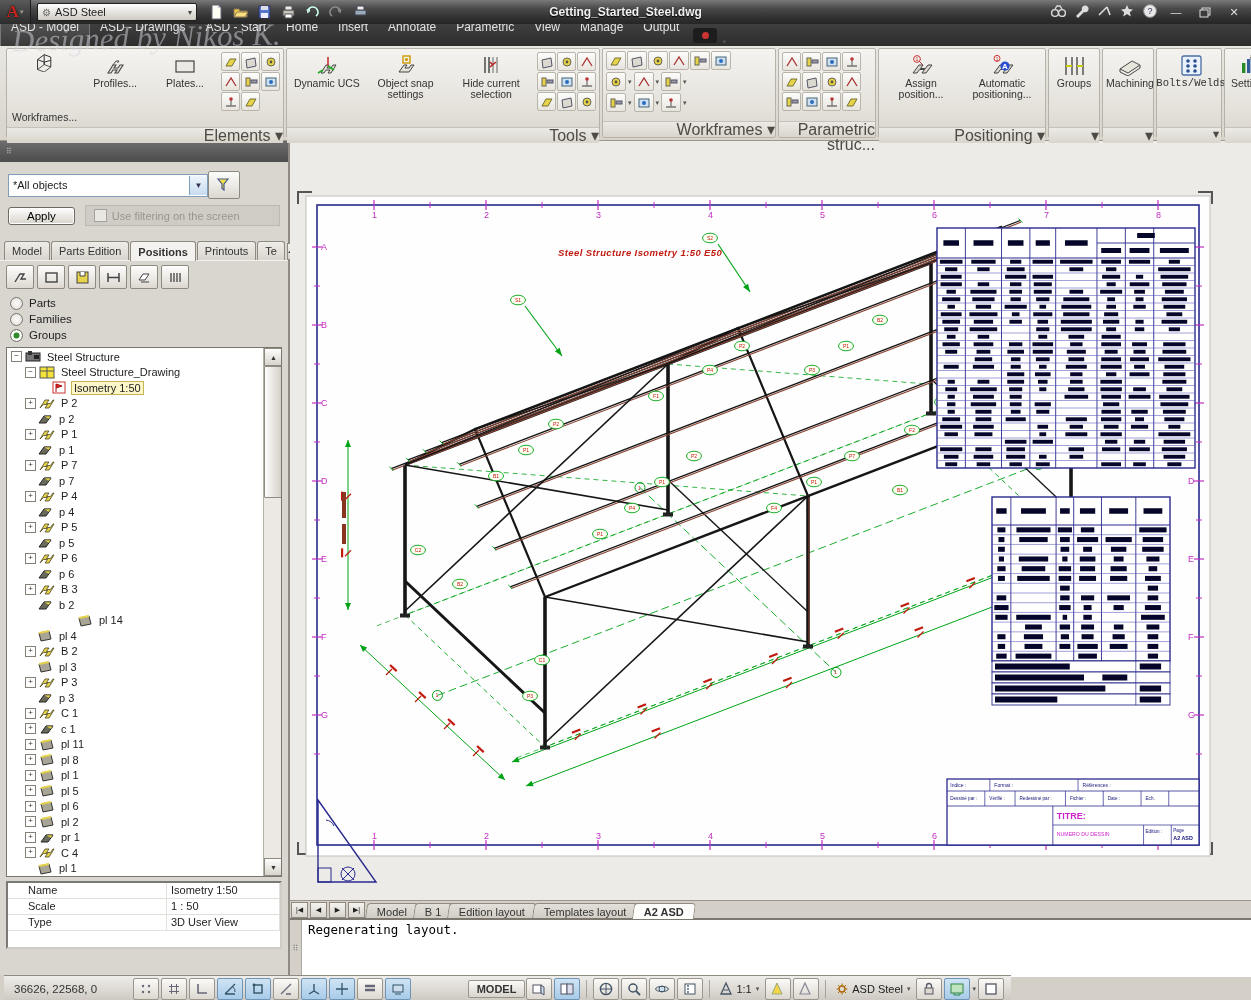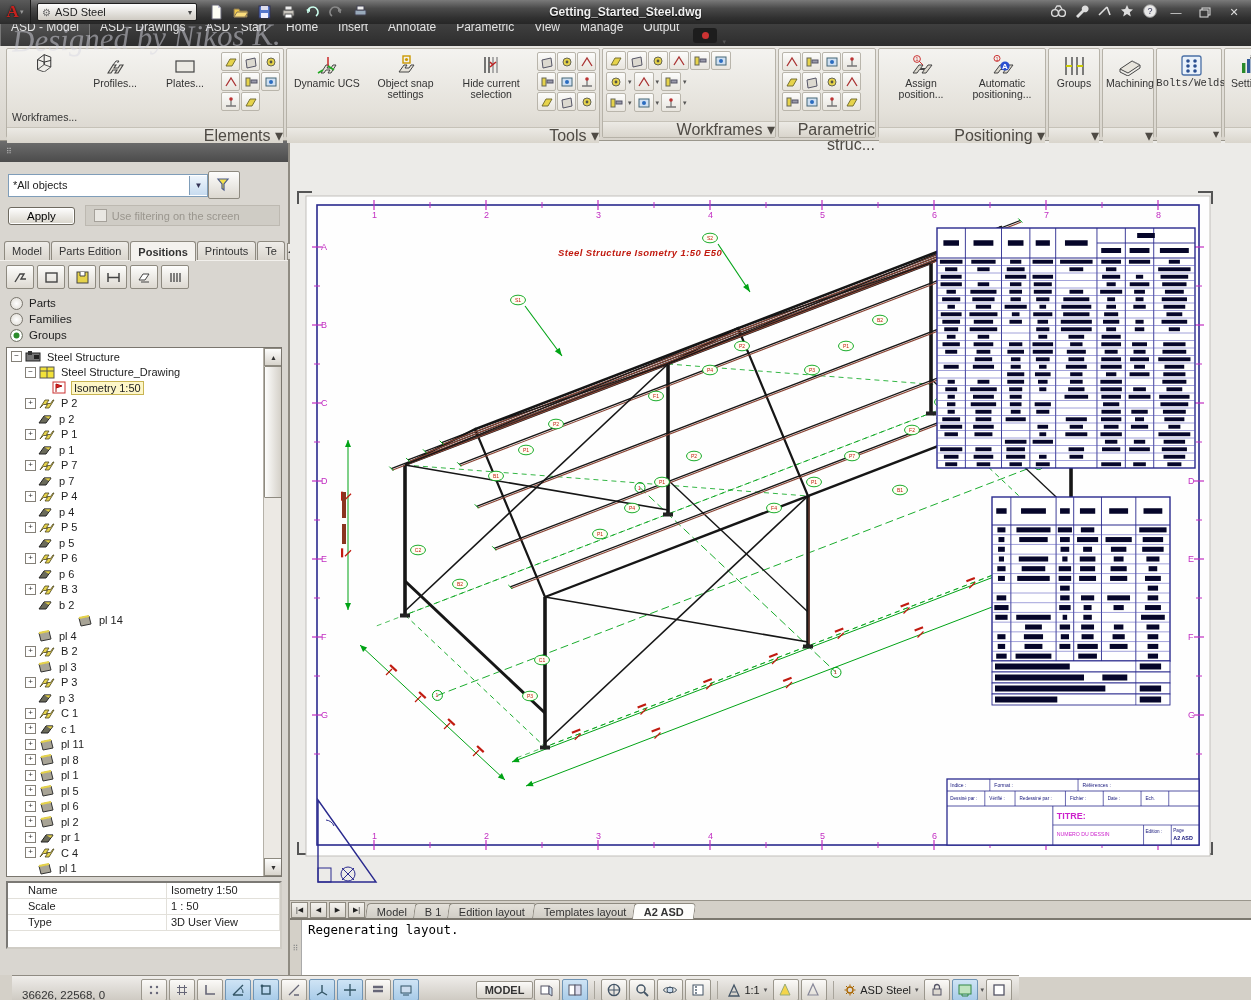--- a/index.html
+++ b/index.html
@@ -106,22 +106,22 @@
     border-radius:4px 4px 0 0;transform:skewX(-8deg);margin-right:-4px;color:#333}
   .ltab span{display:inline-block;transform:skewX(8deg)}
   .ltab.active{background:#fdfdfb;font-weight:bold;z-index:3;position:relative}
   
   #cmd{position:absolute;left:0;top:778px;width:961px;height:57px;background:#fff;border-top:2px solid #7c786f;display:flex}
   #cmdgrip{width:11px;background:#d4d0c8;border-right:1px solid #aaa;display:flex;align-items:center;justify-content:center;color:#888;font-size:8px}
   #cmdtext{flex:1;font-family:"DejaVu Sans Mono","Liberation Mono",monospace;font-size:12.5px;color:#000;padding:2px 6px;display:flex;flex-direction:column}
   #cmdhist{flex:1}
   #cmdprompt{border-top:1px solid #b5b1a8;padding-top:2px}
   
-  #statusbar{position:absolute;left:12px;top:975px;width:1007px;height:25px;background:linear-gradient(#efedea,#cdc9c1);
-    border-top:1px solid #8f8b82;display:flex;align-items:flex-end;z-index:30}
+  #statusbar{position:absolute;left:4px;top:975px;width:1007px;height:25px;background:linear-gradient(#efedea,#cdc9c1);
+    border-top:1px solid #8f8b82;display:flex;align-items:center;z-index:30}
   #coords{width:118px;padding-left:10px;font-size:11.5px;color:#333}
   .sbtn{width:24px;height:20px;margin:0 1px;border:1px solid #9a968c;border-radius:2px;background:linear-gradient(#fbfaf8,#dcd8d0);
     display:flex;align-items:center;justify-content:center}
   .sbtn.active{background:linear-gradient(#cfe4f5,#a8cbe8);border-color:#6f94b5}
   .sep{width:1px;height:18px;background:#a8a49b;margin:0 5px}
   .stext{font-size:11px;color:#222;padding:0 4px;display:flex;align-items:center;gap:3px}
   #sb-right{margin-left:auto;display:flex;align-items:center;padding-right:6px}
   .modelbtn{border:1px solid #9a968c;border-radius:2px;background:linear-gradient(#fbfaf8,#d8d4cc);padding:2px 8px;font-size:11px;font-weight:bold;color:#333}
 </style>
 </head>

